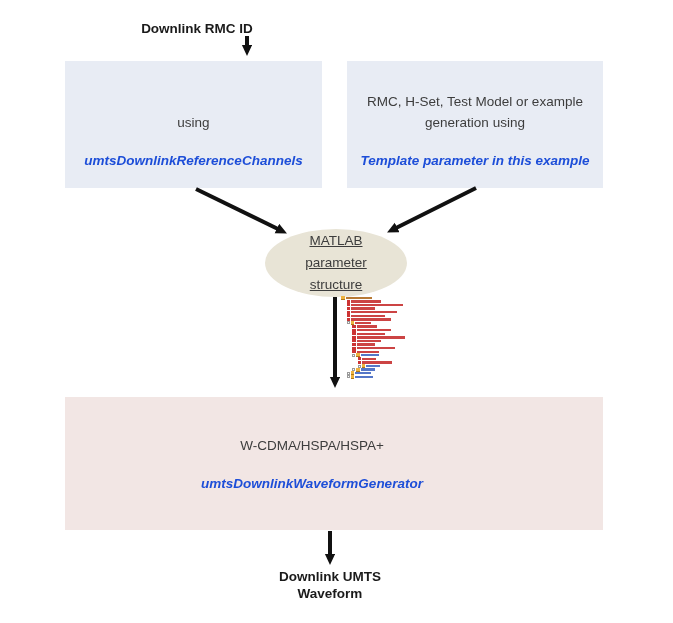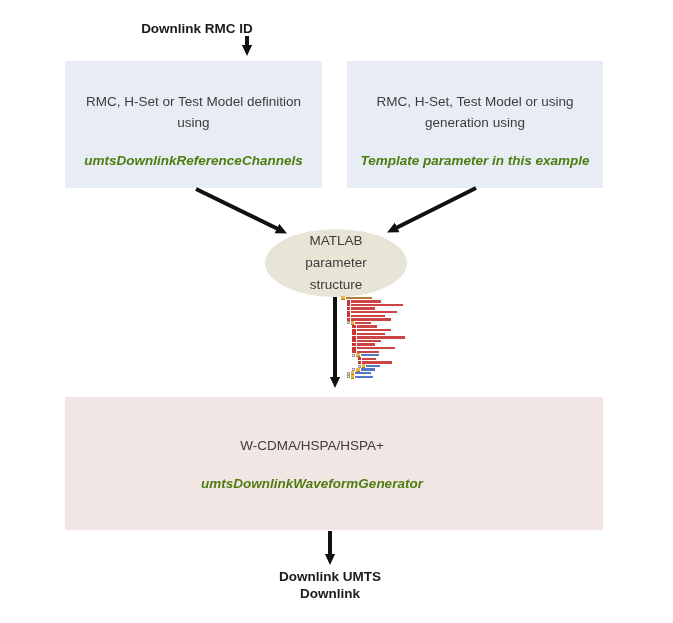--- a/index.html
+++ b/index.html
@@ -13,27 +13,27 @@
     font-weight:bold;color:#1a1a1a;font-size:13.5px;line-height:16px;
     text-align:center;
   }
   .box{
     display:flex;flex-direction:column;justify-content:center;align-items:center;
     text-align:center;box-sizing:border-box;
   }
   .box-blue{background:#e8ecf4;}
   .box-pink{background:#f2e6e4;}
   .box-text{font-size:13.5px;color:#3d3d3d;line-height:21px;}
-  .code-text{font-size:13.5px;font-weight:bold;font-style:italic;color:#4d7c0f;margin-top:19px;line-height:17px;}
+  .code-text{font-size:13.5px;font-weight:bold;font-style:italic;color:#1d4ed8;margin-top:19px;line-height:17px;}
   .ellipse{
     background:#e8e4d6;border-radius:50%;
     display:flex;flex-direction:column;justify-content:center;align-items:center;
     text-align:center;
   }
-  .ellipse .box-text{line-height:22px;}
+  .ellipse .box-text{line-height:22px;text-decoration:underline;}
   svg.arrows{position:absolute;left:0;top:0;pointer-events:none;}
   
   #struct-tree{position:absolute;left:341px;top:296px;width:78px;height:84px;}
   .tree-row{display:flex;align-items:center;height:3.6px;}
   .tree-icon{width:3.5px;height:3px;flex:0 0 3.5px;margin-right:1px;}
   .tree-icon.folder{background:#eeb33e;border-bottom:0.5px solid #b07818;}
   .tree-icon.field{background:#cc3333;}
   .tree-expander{width:3px;height:3px;flex:0 0 3px;border:0.5px solid #9a9a9a;background:#fff;margin-right:1px;box-sizing:border-box;}
   .tree-bar{height:2.4px;}
   .tree-bar.red{background:#cc4444;}
@@ -42,29 +42,29 @@
 </style>
 </head>
 <body>
 
 <div id="canvas">
 
   <div class="abs label" style="left:97px;top:21px;width:200px;">Downlink RMC ID</div>
 
   <div class="abs box box-blue" style="left:65px;top:61px;width:257px;height:127px;padding-top:10px;">
     <div class="box-text">
-      <span>RMC, H-Set or Test Model definition</span><br>
+      <br>
       <span>using</span>
     </div>
     <div class="code-text">umtsDownlinkReferenceChannels</div>
   </div>
 
   <div class="abs box box-blue" style="left:347px;top:61px;width:256px;height:127px;padding-top:10px;">
     <div class="box-text">
-      <span>RMC, H-Set, Test Model or using</span><br>
+      <span>RMC, H-Set, Test Model or example</span><br>
       <span>generation using</span>
     </div>
     <div class="code-text">Template parameter in this example</div>
   </div>
 
   <div class="abs ellipse" style="left:265px;top:229px;width:142px;height:68px;">
     <div class="box-text">
       <span>MATLAB</span><br>
       <span>parameter</span><br>
       <span>structure</span>
@@ -174,21 +174,21 @@
 
   <div class="abs box box-pink" style="left:65px;top:397px;width:538px;height:133px;padding-right:44px;">
     <div class="box-text">
       <span>W-CDMA/HSPA/HSPA+</span><br>
     </div>
     <div class="code-text">umtsDownlinkWaveformGenerator</div>
   </div>
 
   <div class="abs label" style="left:255px;top:568px;width:150px;line-height:17px;">
     <span>Downlink UMTS</span><br>
-    <span>Downlink</span>
+    <span>Waveform</span>
   </div>
 
   <svg class="arrows" width="673" height="623" viewBox="0 0 673 623">
     <defs>
       <marker id="ah" markerUnits="strokeWidth" markerWidth="3.2" markerHeight="2.8" refX="0.3" refY="1.3" orient="auto">
         <path d="M0,0 L2.8,1.3 L0,2.6 Z" fill="#111111"></path>
       </marker>
     </defs>
     <line x1="247" y1="36" x2="247" y2="46" stroke="#111111" stroke-width="4" marker-end="url(#ah)"></line>
     <line x1="196" y1="189" x2="278" y2="229" stroke="#111111" stroke-width="4" marker-end="url(#ah)"></line>

